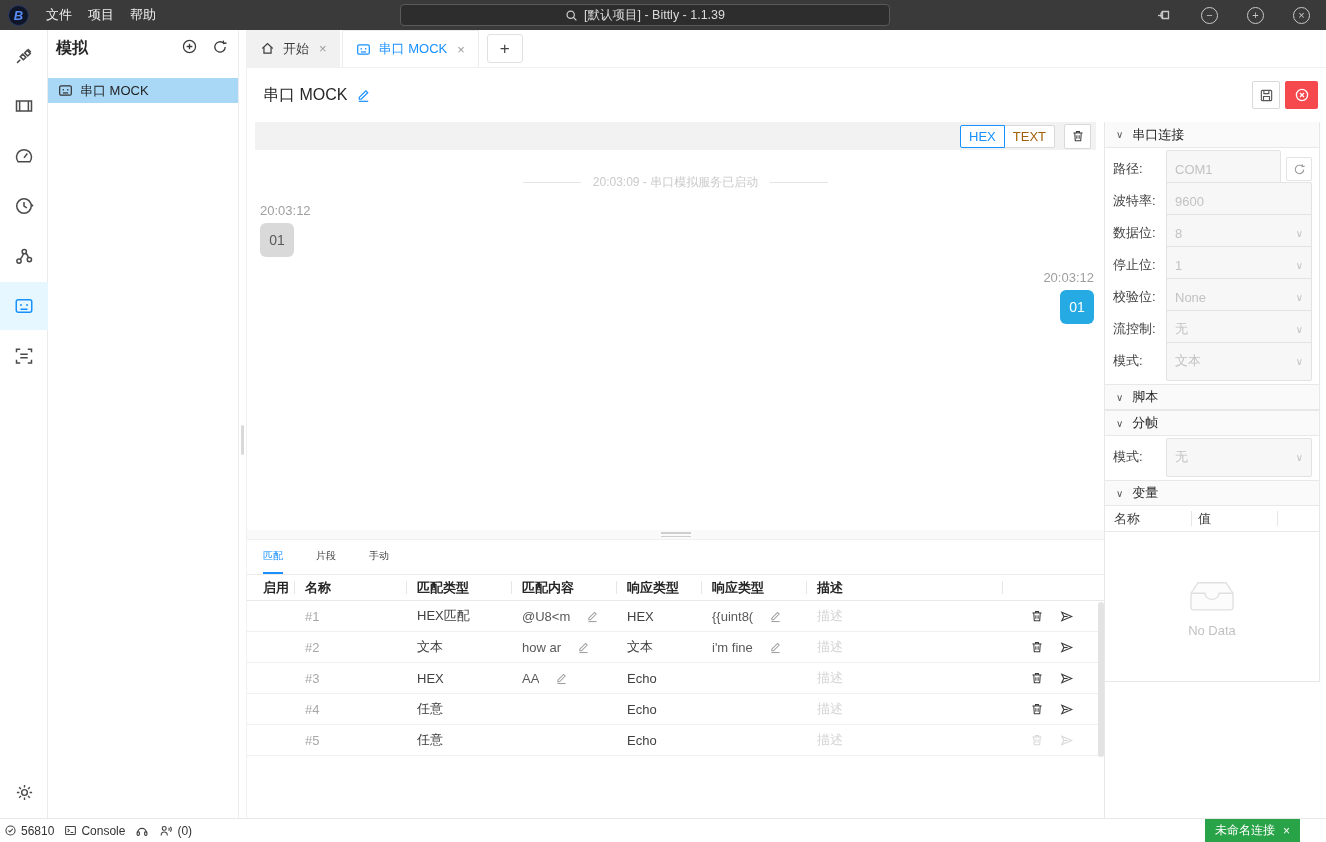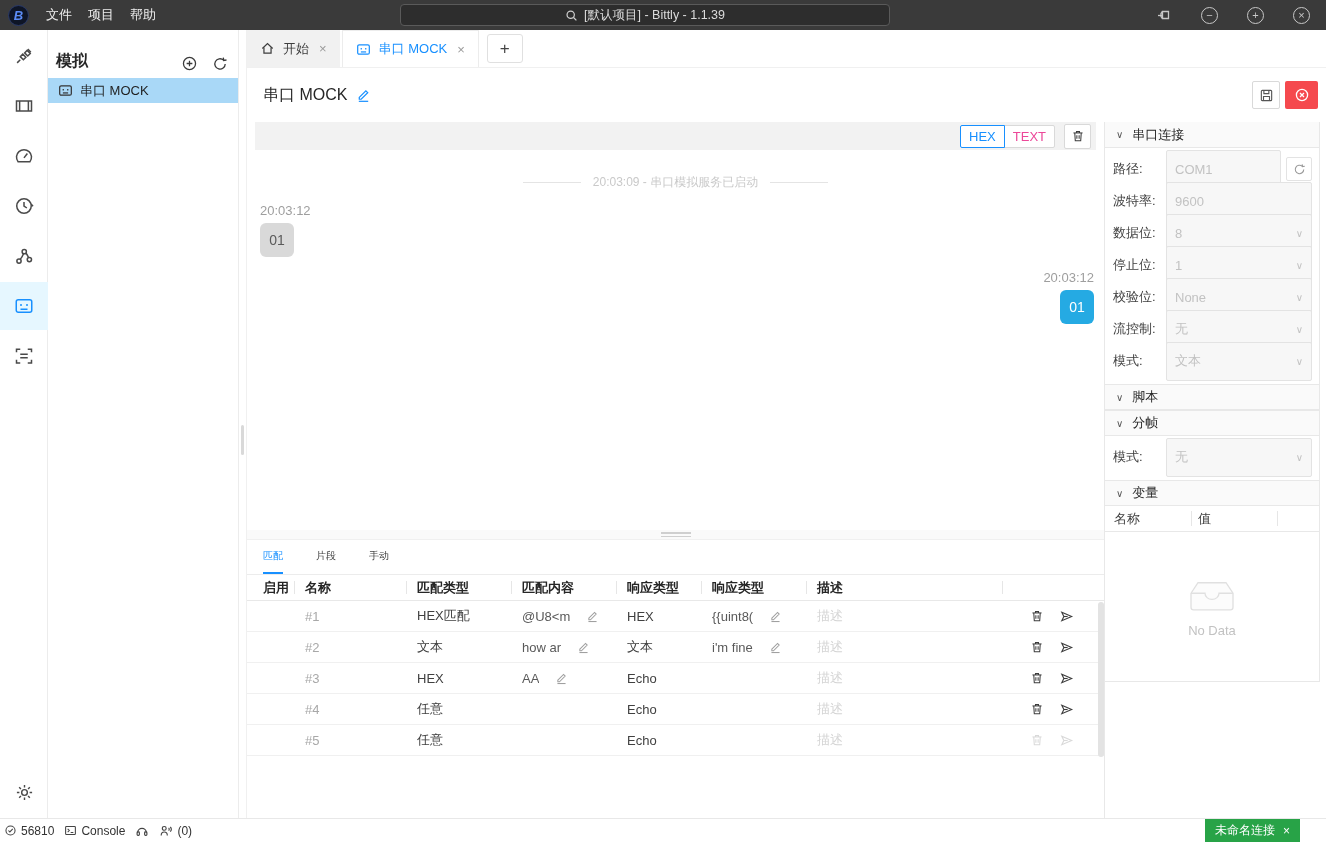--- a/index.html
+++ b/index.html
@@ -20,21 +20,21 @@
   .main{position:absolute;top:30px;bottom:24px;left:0;right:0;display:flex}
 
   
   .rail{width:48px;border-right:1px solid #ececec;display:flex;flex-direction:column;align-items:center;position:relative}
   .rail-item{width:48px;height:48px;display:flex;align-items:center;justify-content:center;color:#4a4a4a;margin-top:2px}
   .rail-item.active{background:#e6f7ff;color:#1890ff}
   .rail-gear{position:absolute;bottom:8px;left:0;width:48px;height:36px;display:flex;align-items:center;justify-content:center;color:#4a4a4a}
 
   
   .explorer{width:191px;border-right:1px solid #ececec;padding-top:8px}
-  .exp-head{display:flex;align-items:flex-end;padding:0 10px 0 8px;height:34px}
+  .exp-head{display:flex;align-items:flex-start;padding:0 10px 0 8px;height:34px}
   .exp-title{font-size:16px;font-weight:600;color:#262626}
   .exp-actions{margin-left:auto;display:flex;gap:14px;color:#3a3a3a}
   .tree-item{height:25px;margin-top:6px;background:#a9d8f7;display:flex;align-items:center;gap:7px;padding-left:10px;color:#1f1f1f}
   .gutter{width:7px;position:relative;background:#fff}
   .gutter-handle{position:absolute;top:395px;left:2px;width:3px;height:30px;border-radius:2px;background:#d9d9d9}
 
   
   .workspace{flex:1;display:flex;flex-direction:column;border-left:1px solid #f0f0f0;min-width:0}
   .tabbar{height:38px;border-bottom:1px solid #f0f0f0;display:flex;align-items:stretch;background:#fff}
   .tab{display:flex;align-items:center;gap:8px;padding:0 13px;font-size:13px}
@@ -48,21 +48,21 @@
   .doc-edit{margin-left:9px;color:#1890ff}
   .doc-actions{margin-left:auto;display:flex;gap:5px}
   .btn-save{width:28px;height:28px;border:1px solid #d9d9d9;border-radius:2px;background:#fff;display:flex;align-items:center;justify-content:center;color:#555}
   .btn-stop{width:33px;height:28px;border:none;border-radius:2px;background:#f5494e;display:flex;align-items:center;justify-content:center;color:#fff}
 
   .splitrow{flex:1;display:flex;min-height:0}
   .editor{flex:1;display:flex;flex-direction:column;min-width:0}
 
   .toolbar{height:28px;margin:0 8px;background:#f2f2f2;display:flex;align-items:center;justify-content:flex-end;gap:9px;padding-right:5px}
   .seg{display:flex}
-  .seg-btn{height:23px;padding:0 8px;background:#fff;border:1px solid #d9d9d9;font-size:13px;display:flex;align-items:center;color:#ec4899}
+  .seg-btn{height:23px;padding:0 8px;background:#fff;border:1px solid #d9d9d9;font-size:13px;display:flex;align-items:center;color:#a16207}
   .seg-btn.first{border-radius:2px 0 0 2px}
   .seg-btn.last{border-radius:0 2px 2px 0;margin-left:-1px}
   .seg-btn.on{border-color:#1890ff;color:#1890ff;position:relative;z-index:1}
   .btn-trash{width:27px;height:25px;border:1px solid #d9d9d9;border-radius:2px;background:#fff;display:flex;align-items:center;justify-content:center;color:#3d3d3d}
 
   .log{height:380px;position:relative;overflow:hidden}
   .banner{display:flex;align-items:center;justify-content:center;gap:12px;padding-top:24px;color:#c9c9c9;font-size:12px}
   .banner i{display:block;width:58px;height:1px;background:#e4e4e4}
   .msg{position:absolute}
   .msg .time{font-size:13px;color:#9e9e9e;margin-bottom:5px}

